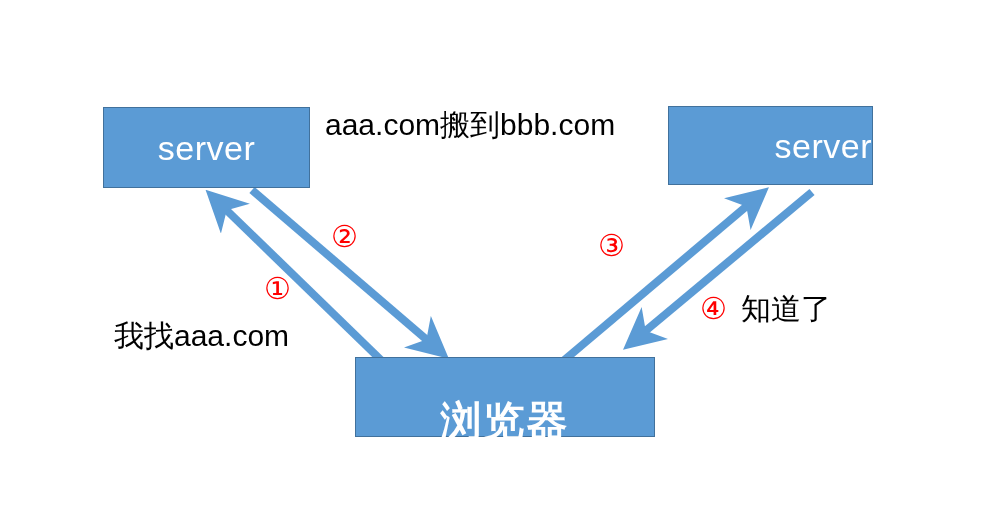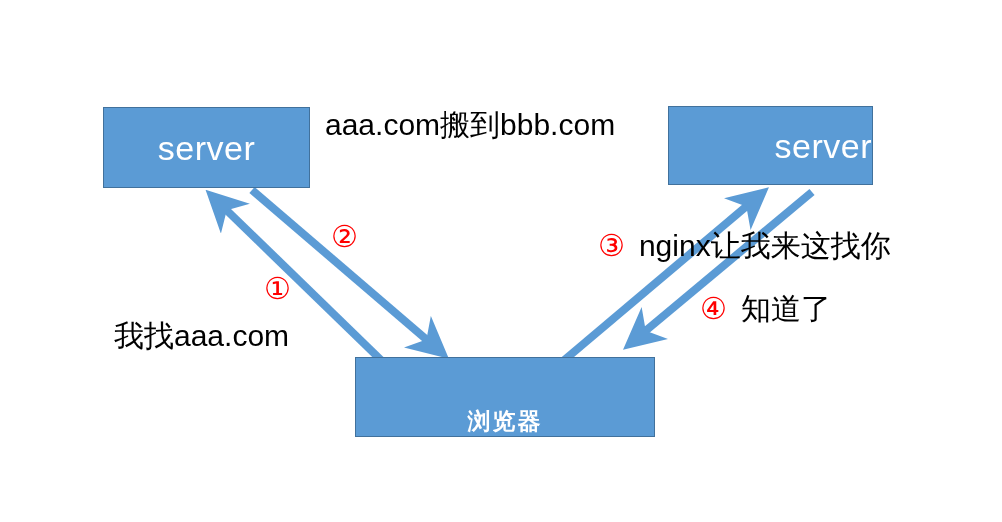--- a/index.html
+++ b/index.html
@@ -34,21 +34,21 @@
     justify-content: center;
     z-index: 3;
   }
   .node-label {
     color: #ffffff;
     font-size: 34px;
     line-height: 1;
     letter-spacing: 0.5px;
   }
   .node-label.cjk {
-    font-size: 23px;
+    font-size: 41px;
     font-weight: 700;
     letter-spacing: 2px;
     margin-top: 48px;
   }
   .annot {
     position: absolute;
     color: #000000;
     font-size: 30px;
     line-height: 36px;
     white-space: nowrap;
@@ -122,21 +122,20 @@
   </div>
 
   <div class="annot" style="left:114px; top:318px;">我找aaa.com</div>
 
   <div class="step-marker" style="left:264px; top:274px;">①</div>
 
   <div class="step-marker" style="left:331px; top:222px;">②</div>
 
   <div class="step-row" style="left:598px; top:231px;">
     <span class="num">③</span>
-    <span class="txt">nginx让我来这找你</span>
   </div>
 
   <div class="step-row" style="left:700px; top:294px;">
     <span class="num">④</span>
     <span class="txt">知道了</span>
   </div>
 
 </div>
 
 </body></html>

